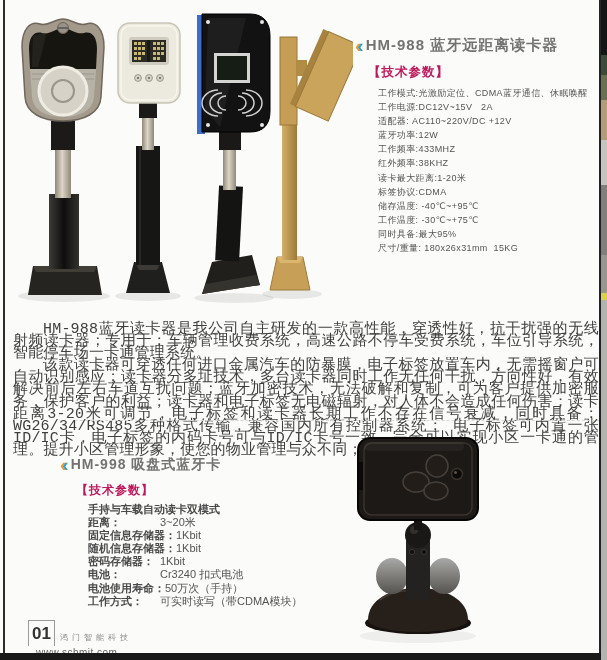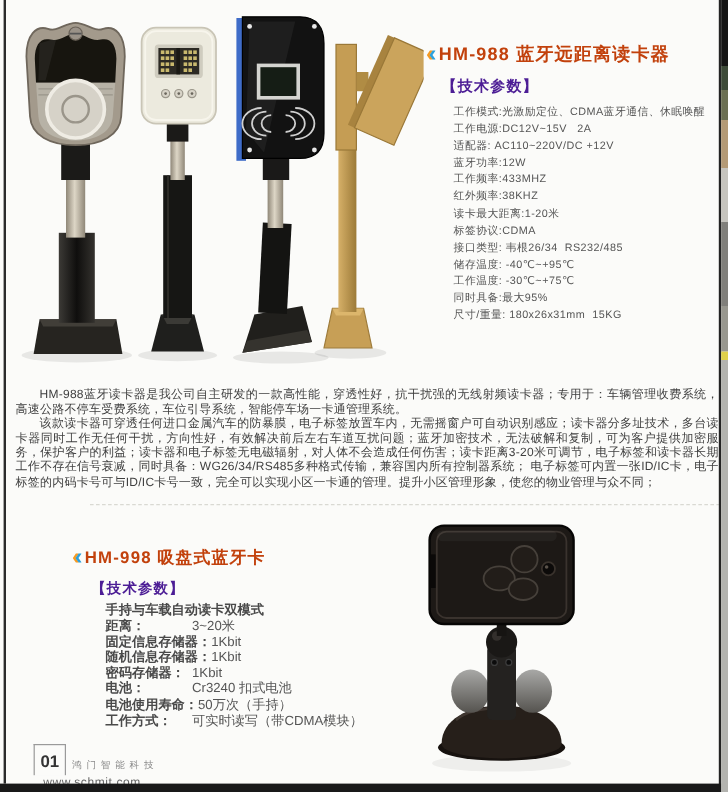--- a/index.html
+++ b/index.html
@@ -24,48 +24,48 @@
   
   .photos-top { position:absolute; left:8px; top:5px; width:345px; height:310px; }
   .photo-bottom { position:absolute; left:330px; top:430px; width:200px; height:215px; }
 
   
   .hm988 { position:absolute; left:355px; top:36px; width:248px; }
   .title-row { display:flex; align-items:center; }
   .chv { font-weight:bold; font-size:19px; line-height:18px; margin-right:-4px; }
   .chv-o { color:#f59a23; }
   .chv-b { color:#2ba0dc; margin-right:2px; }
-  .pt-title { font-size:15px; font-weight:bold; color:#c2410c; letter-spacing:1px; white-space:nowrap; }
-  .sec-header { font-size:12.5px; font-weight:bold; color:#4c1d95; letter-spacing:1px; margin:9px 0 5px 13px; }
+  .pt-title { font-size:15px; font-weight:bold; color:#737373; letter-spacing:1px; white-space:nowrap; }
+  .sec-header { font-size:12.5px; font-weight:bold; color:#be185d; letter-spacing:1px; margin:9px 0 5px 13px; }
   .spec-list { margin-left:23px; }
   .spec-line { font-size:9px; line-height:14.1px; color:#555; letter-spacing:0.4px; white-space:pre; font-weight:normal; }
 
   
-  .desc { position:absolute; left:13px; top:324px; width:586px; font-size:10px; line-height:12.1px;
-          color:#3f3f3f; text-align:justify; letter-spacing:0.2px; }
+  .desc { position:absolute; left:13px; top:324px; width:586px; font-size:15px; line-height:12.1px;
+          color:#3f3f3f; text-align:justify; letter-spacing:0.2px;font-family:Liberation Mono, monospace; }
   .desc p { margin:0; text-indent:2em; }
 
   .dotted { position:absolute; left:75px; top:420px; width:525px; height:0; border-top:1px dashed #d9d9d3; }
 
   
   .hm998 { position:absolute; left:60px; top:456px; width:290px; }
   .hm998 .pt-title { font-size:14px; }
   .hm998 .sec-header { margin:8px 0 4px 16px; font-size:12px; }
   .spec-grid { margin-left:28px; font-size:11px; line-height:13.1px; color:#4a4a4a; }
   .intro-line { font-weight:bold; }
   .spec-grid .row { display:flex; }
   .spec-grid .lbl { min-width:72px; font-weight:bold; }
   .spec-grid .val { color:#555; }
 
   
   .footer { position:absolute; left:28px; top:620px; width:140px; }
   .footer-top { display:flex; align-items:flex-start; }
   .num-box { width:25px; height:25px; border:1px solid #9a9a9a; border-bottom:none;
              display:flex; align-items:center; justify-content:center;
-             font-size:14px; font-weight:bold; color:#333; background:#fbfbf9; }
+             font-size:17px; font-weight:bold; color:#333; background:#fbfbf9; }
   .company { font-size:8px; color:#8a8a8a; letter-spacing:4px; margin:12px 0 0 5px; white-space:nowrap; }
   .url { font-size:10px; color:#666; margin:1px 0 0 8px; letter-spacing:0.5px; }
   .footer-line { width:112px; height:0; border-top:1px solid #9a9a9a; margin-top:2px; }
 </style>
 </head>
 <body>
 
 <div class="page">
 
   <div class="photos-top">
@@ -203,21 +203,20 @@
     <div class="sec-header">【技术参数】</div>
     <div class="spec-list">
       <div class="spec-line">工作模式:光激励定位、CDMA蓝牙通信、休眠唤醒</div>
       <div class="spec-line">工作电源:DC12V~15V   2A</div>
       <div class="spec-line">适配器: AC110~220V/DC +12V</div>
       <div class="spec-line">蓝牙功率:12W</div>
       <div class="spec-line">工作频率:433MHZ</div>
       <div class="spec-line">红外频率:38KHZ</div>
       <div class="spec-line">读卡最大距离:1-20米</div>
       <div class="spec-line">标签协议:CDMA</div>
-      <div class="spec-line">接口类型: 韦根26/34  RS232/485</div>
       <div class="spec-line">储存温度: -40℃~+95℃</div>
       <div class="spec-line">工作温度: -30℃~+75℃</div>
       <div class="spec-line">同时具备:最大95%</div>
       <div class="spec-line">尺寸/重量: 180x26x31mm  15KG</div>
     </div>
   </div>
 
   <div class="desc">
     <p>HM-988蓝牙读卡器是我公司自主研发的一款高性能，穿透性好，抗干扰强的无线射频读卡器；专用于：车辆管理收费系统，高速公路不停车受费系统，车位引导系统，智能停车场一卡通管理系统。</p>
     <p>该款读卡器可穿透任何进口金属汽车的防暴膜，电子标签放置车内，无需摇窗户可自动识别感应；读卡器分多址技术，多台读卡器同时工作无任何干扰，方向性好，有效解决前后左右车道互扰问题；蓝牙加密技术，无法破解和复制，可为客户提供加密服务，保护客户的利益；读卡器和电子标签无电磁辐射，对人体不会造成任何伤害；读卡距离3-20米可调节，电子标签和读卡器长期工作不存在信号衰减，同时具备：WG26/34/RS485多种格式传输，兼容国内所有控制器系统； 电子标签可内置一张ID/IC卡，电子标签的内码卡号可与ID/IC卡号一致，完全可以实现小区一卡通的管理。提升小区管理形象，使您的物业管理与众不同；</p>

